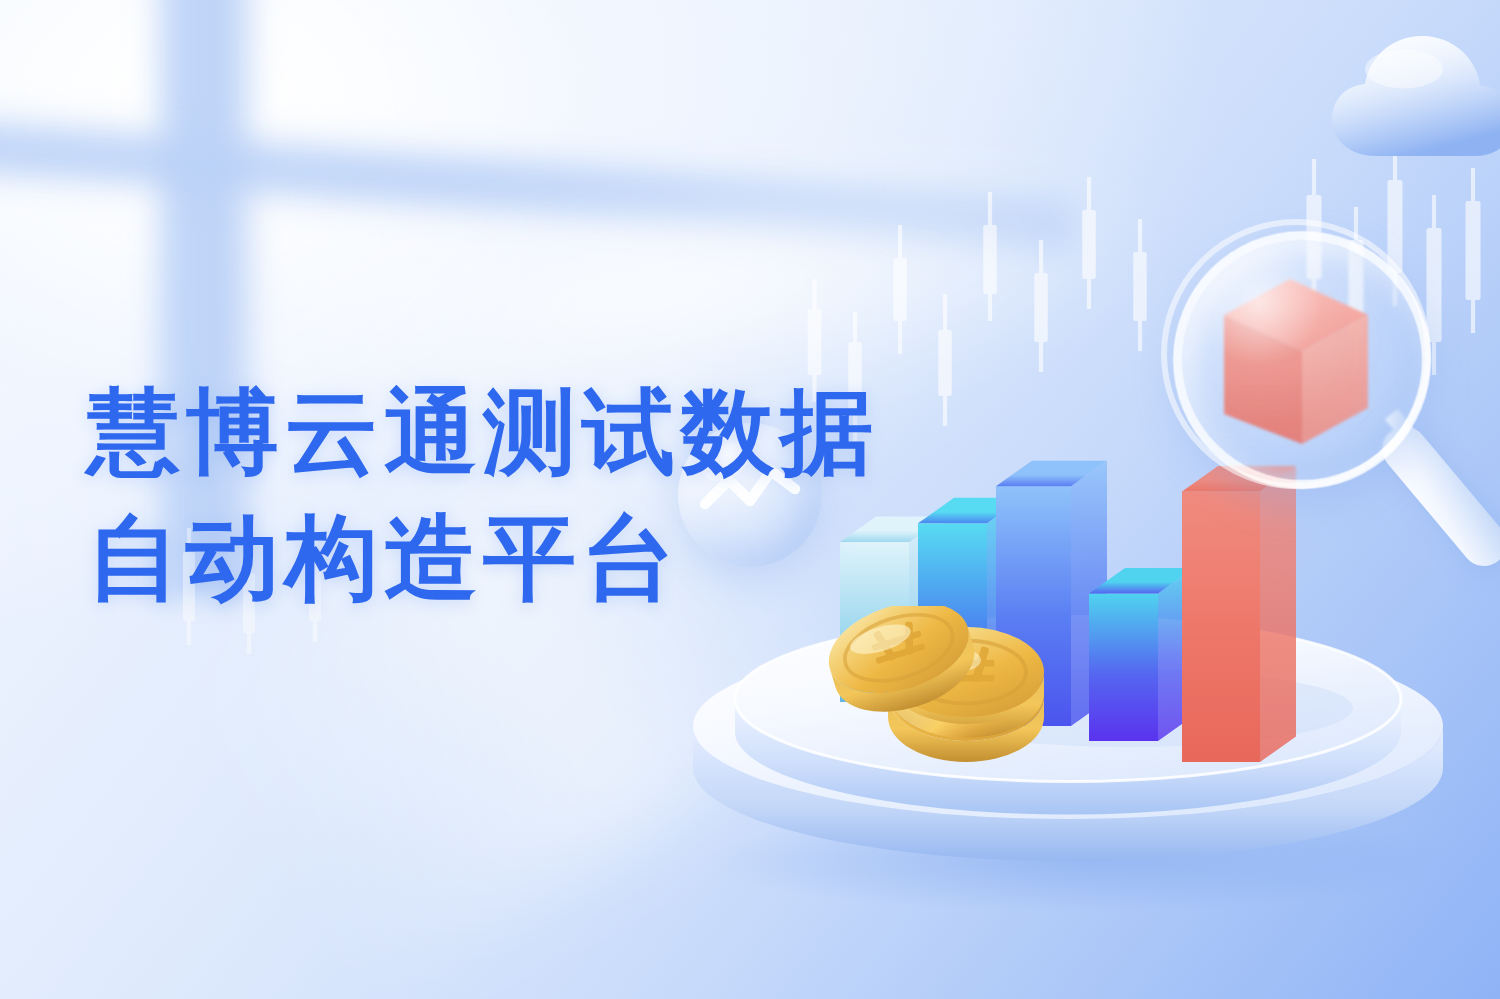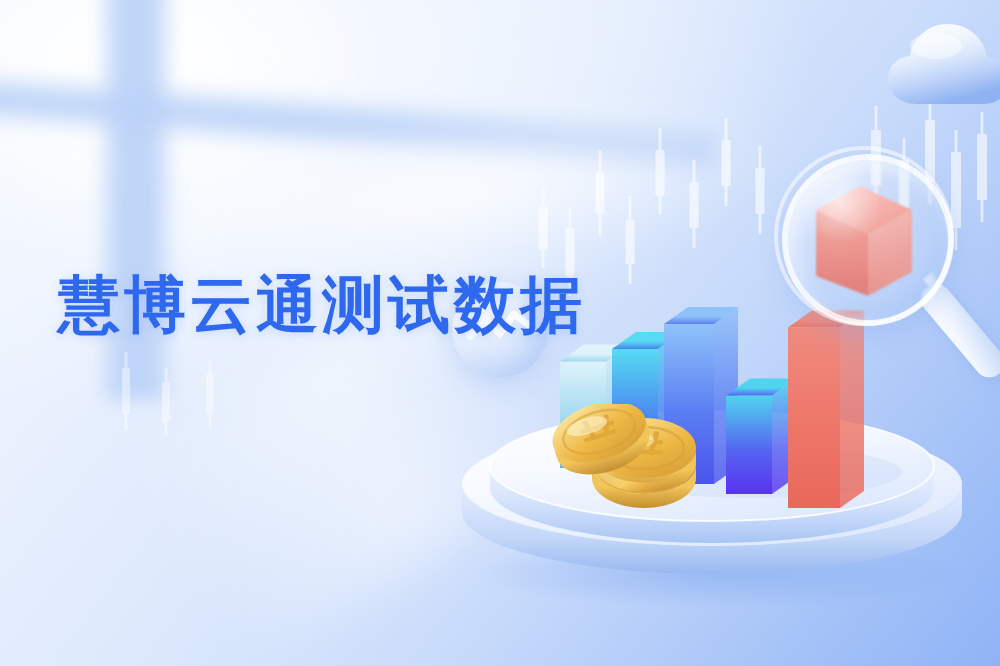--- a/index.html
+++ b/index.html
@@ -48,21 +48,20 @@
   
   #candles{position:absolute;left:0;top:0;width:1000px;height:666px;}
 
   
   .title-wrap{position:absolute;left:58px;top:247px;z-index:12;}
   .tline{
     font-family:Liberation Serif, serif;
     font-weight:700;font-size:62px;line-height:84px;letter-spacing:4px;
     color:#2e68ee;white-space:nowrap;
     text-shadow:0 2px 10px rgba(118,160,242,.30);
-    margin-top:16px;
   }
 
   
   .bubble{
     position:absolute;left:452px;top:282px;width:96px;height:96px;border-radius:50%;
     background:
       radial-gradient(circle at 34% 28%, rgba(255,255,255,.95) 0%, rgba(255,255,255,.45) 18%, rgba(232,241,255,.28) 42%, rgba(205,224,253,.30) 72%, rgba(178,206,250,.42) 100%);
     box-shadow:inset -8px -10px 22px rgba(150,184,242,.45),
                inset 7px 8px 20px rgba(255,255,255,.9),
                0 8px 24px rgba(138,176,240,.30);
@@ -424,15 +423,16 @@
 
   <div class="bubble">
     <svg width="96" height="96" viewBox="0 0 96 96">
       <path d="M18 54 L34 38 L48 52 L62 32 L78 44" fill="none" stroke="#ffffff" stroke-width="7" stroke-linecap="round" stroke-linejoin="round" opacity=".92"></path>
       <ellipse cx="32" cy="26" rx="17" ry="11" fill="#ffffff" opacity=".65" transform="rotate(-28 32 26)"></ellipse>
     </svg>
   </div>
 
   <div class="title-wrap">
     <div class="tline">慧博云通测试数据</div>
+    <div class="tline">自动构造平台</div>
   </div>
 
 </div>
 
 </body></html>

